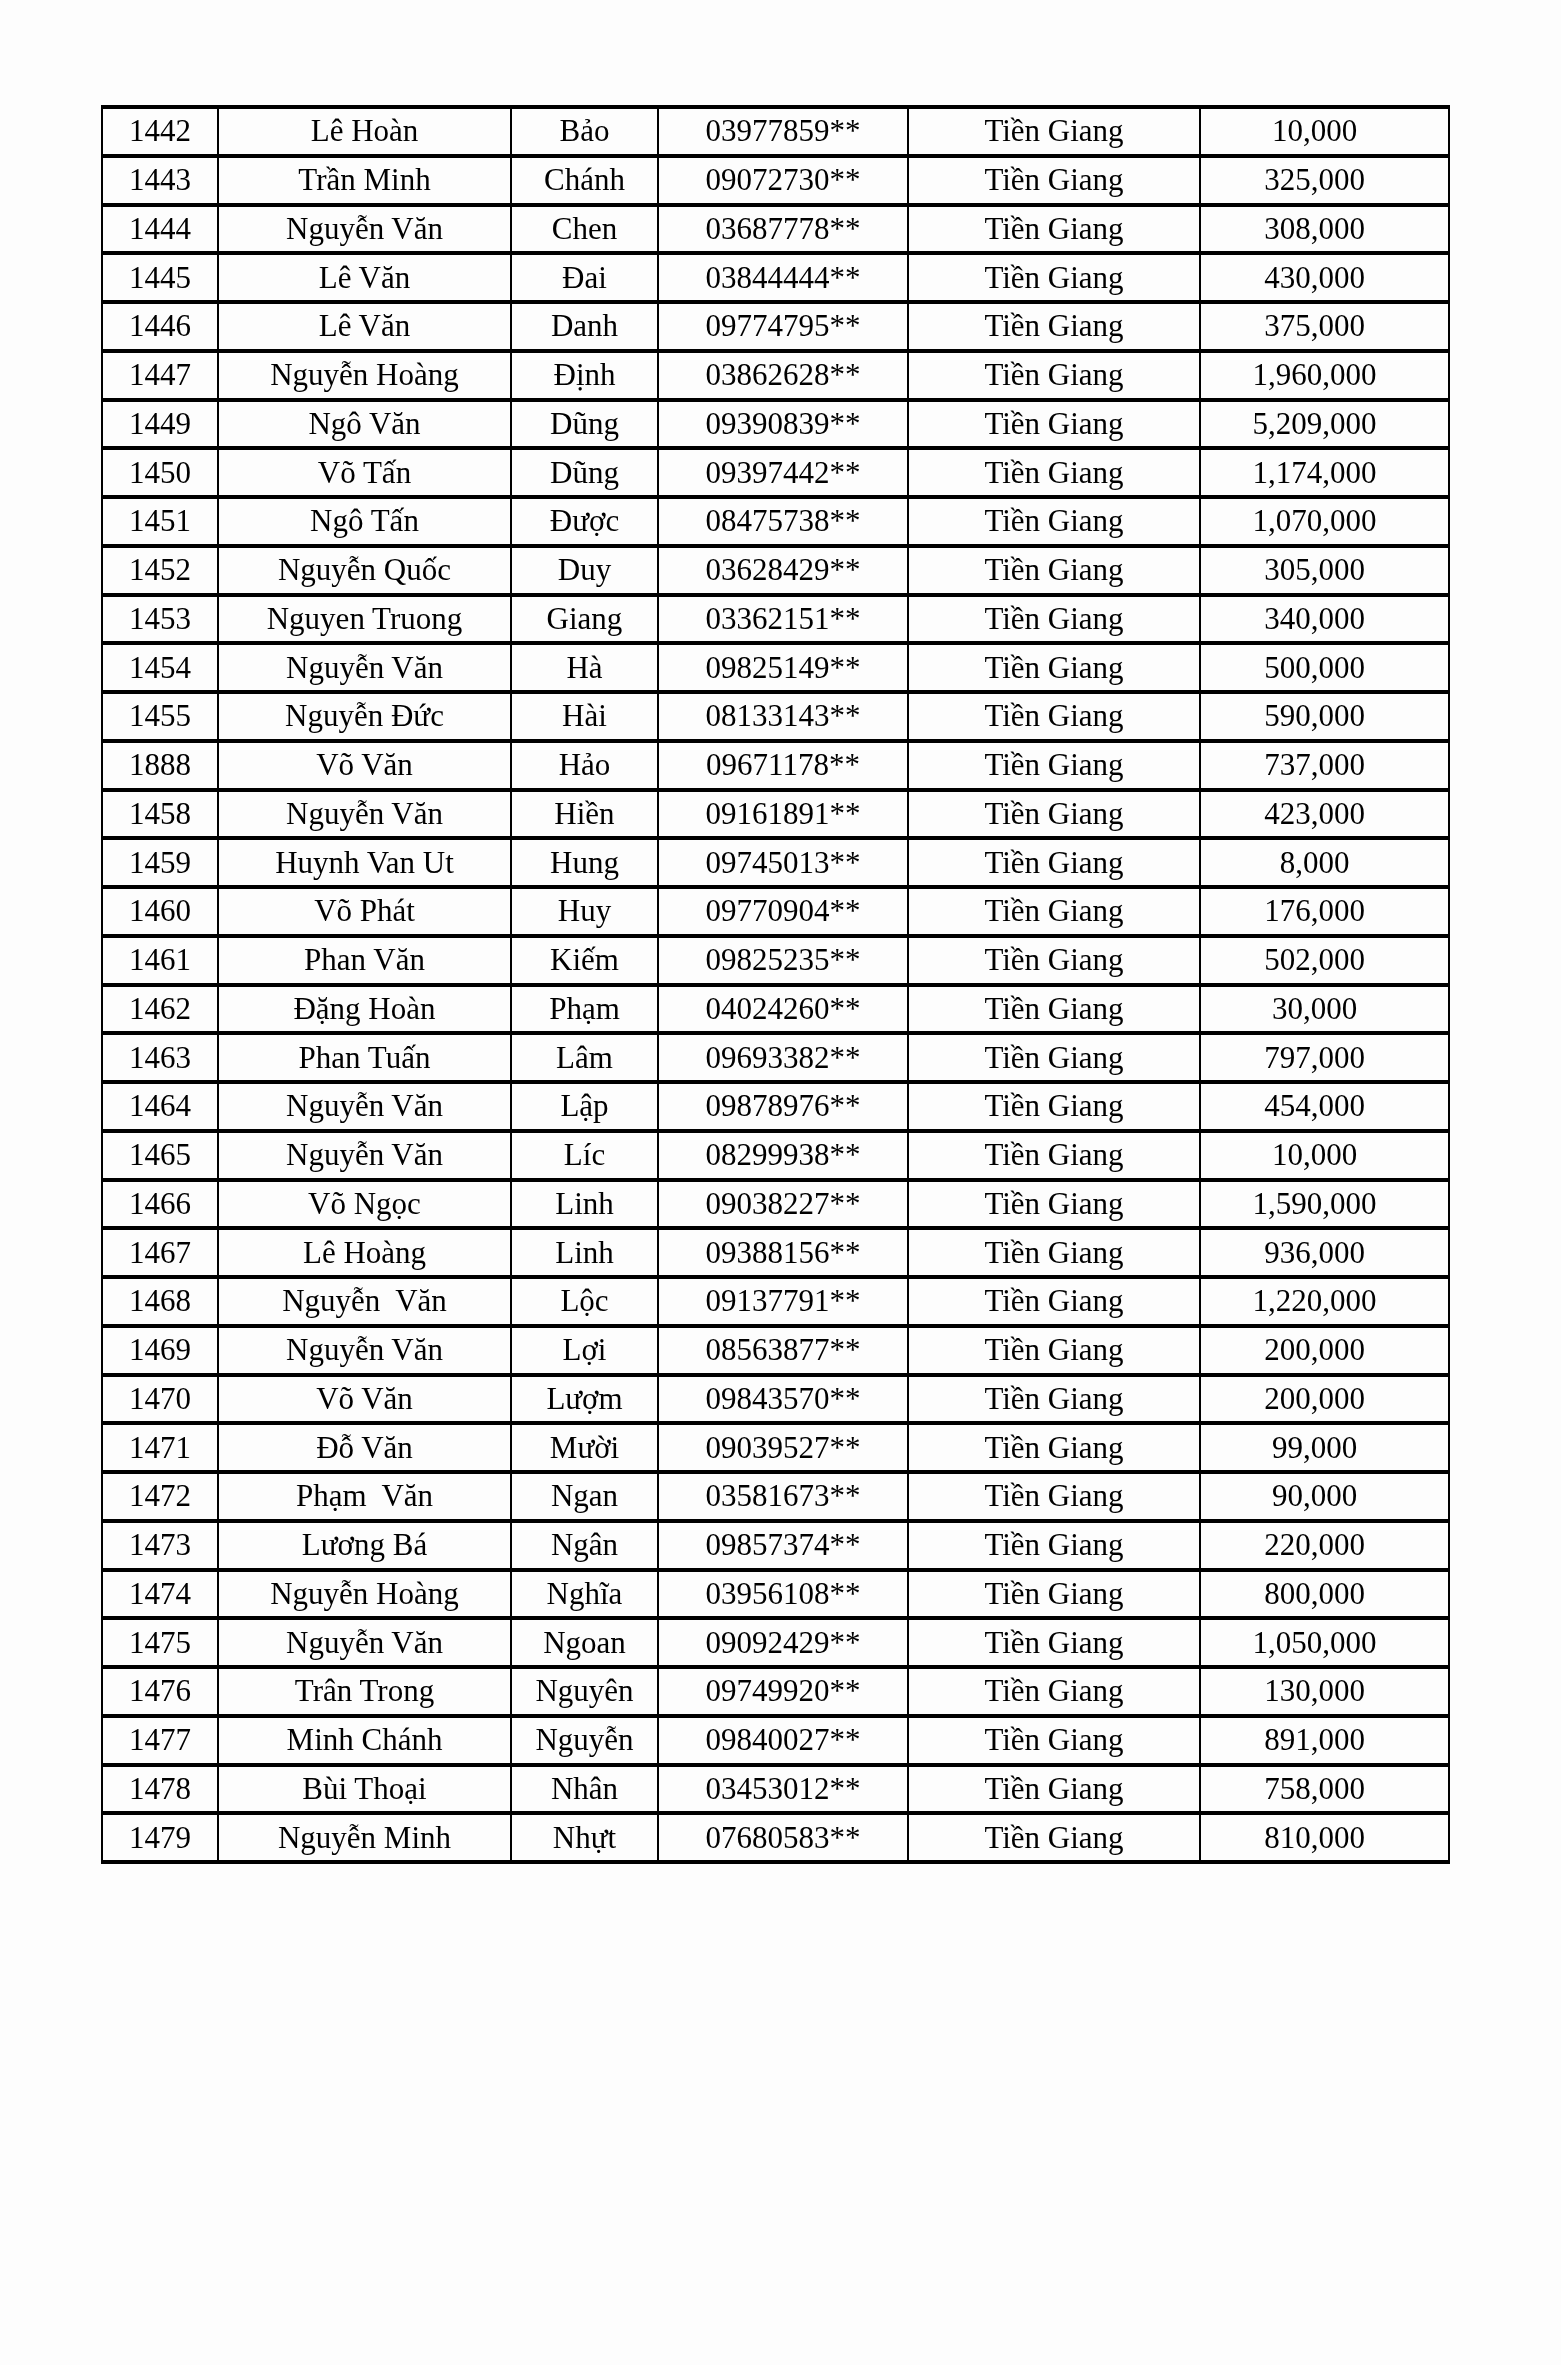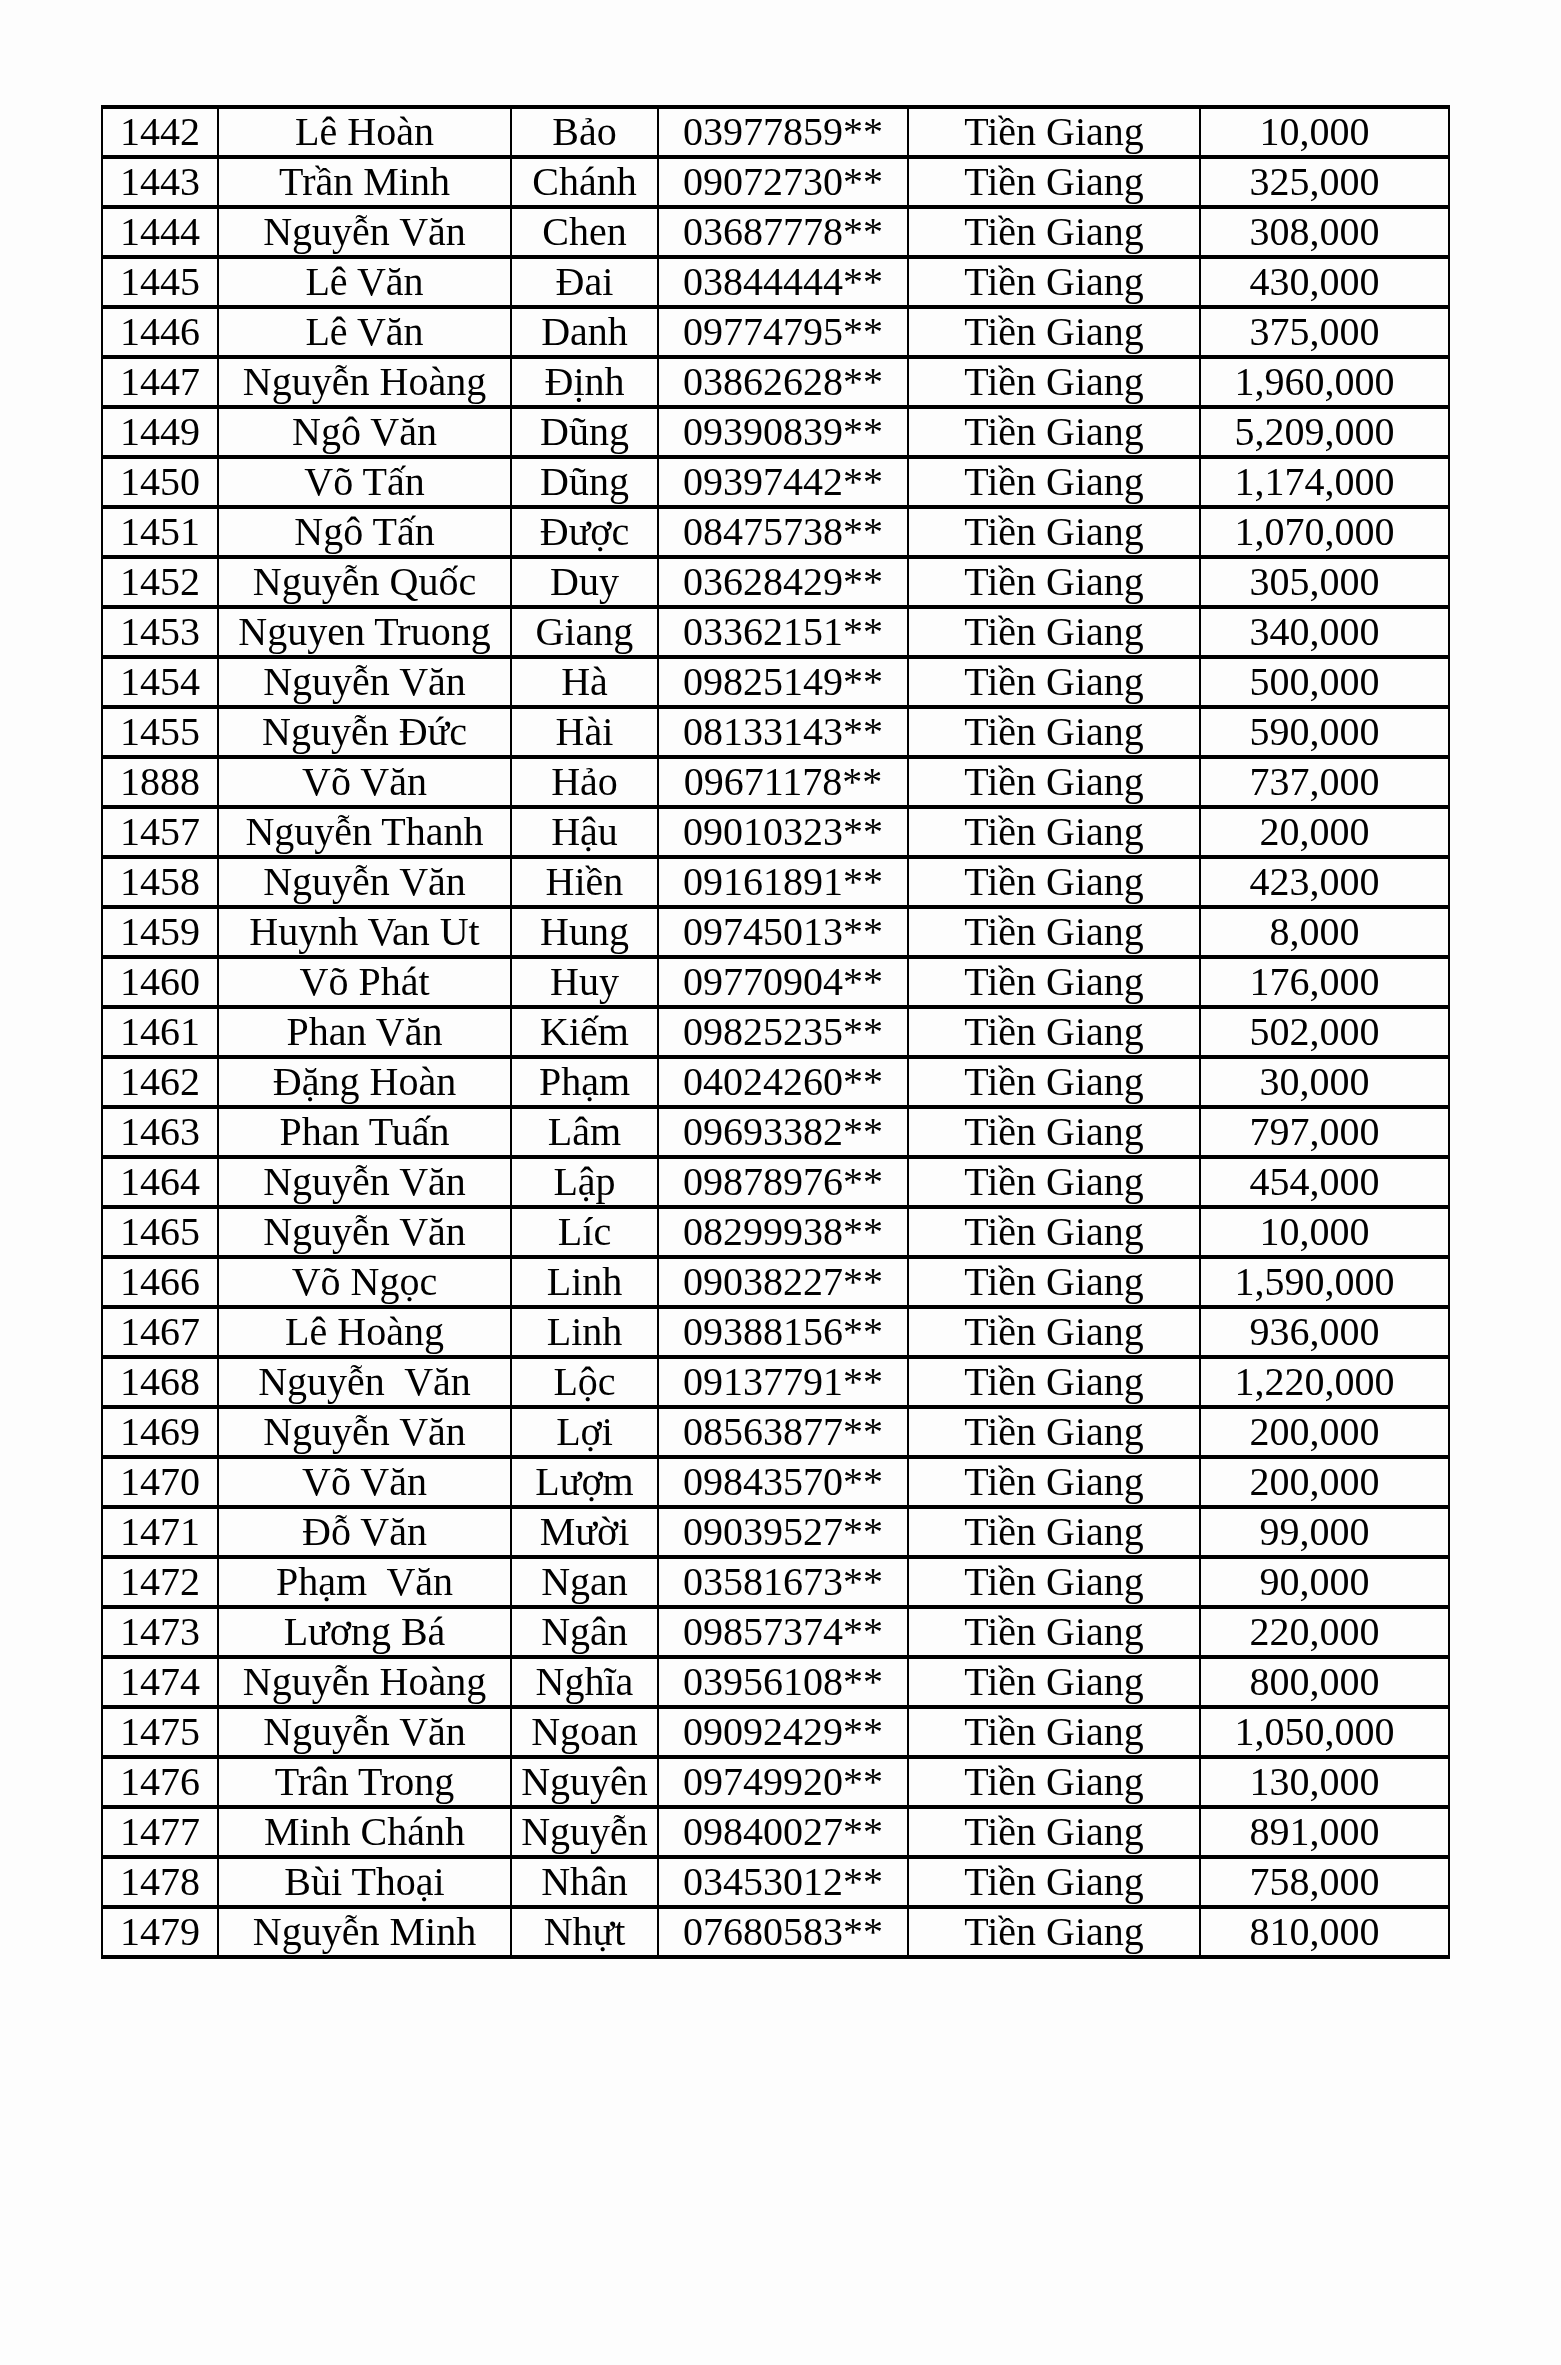--- a/index.html
+++ b/index.html
@@ -19,21 +19,21 @@
   }
   table.data-table {
     position: absolute;
     left: 101px;
     top: 105px;
     width: 1346px;
     height: 1759px;
     border-collapse: collapse;
     table-layout: fixed;
     font-family: "Liberation Serif", serif;
-    font-size: 40px;
+    font-size: 31px;
     color: #000000;
     background: #fdfdfd;
   }
   table.data-table td {
     border-left: 2.4px solid #000000;
     border-right: 2.4px solid #000000;
     border-top: 4.7px solid #000000;
     border-bottom: 4.7px solid #000000;
     text-align: center;
     vertical-align: middle;
@@ -166,28 +166,20 @@
         </tr>
         <tr>
           <td class="col-id">1888</td>
           <td class="col-lastname">Võ Văn</td>
           <td class="col-firstname">Hảo</td>
           <td class="col-phone">09671178**</td>
           <td class="col-province">Tiền Giang</td>
           <td class="col-amount">737,000</td>
         </tr>
         <tr>
-          <td class="col-id">1457</td>
-          <td class="col-lastname">Nguyễn Thanh</td>
-          <td class="col-firstname">Hậu</td>
-          <td class="col-phone">09010323**</td>
-          <td class="col-province">Tiền Giang</td>
-          <td class="col-amount">20,000</td>
-        </tr>
-        <tr>
           <td class="col-id">1458</td>
           <td class="col-lastname">Nguyễn Văn</td>
           <td class="col-firstname">Hiền</td>
           <td class="col-phone">09161891**</td>
           <td class="col-province">Tiền Giang</td>
           <td class="col-amount">423,000</td>
         </tr>
         <tr>
           <td class="col-id">1459</td>
           <td class="col-lastname">Huynh Van Ut</td>

